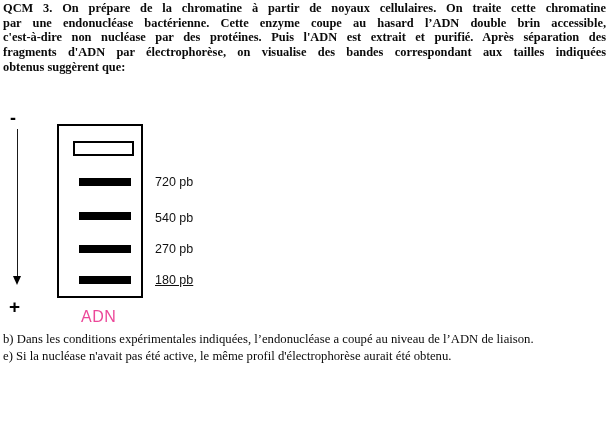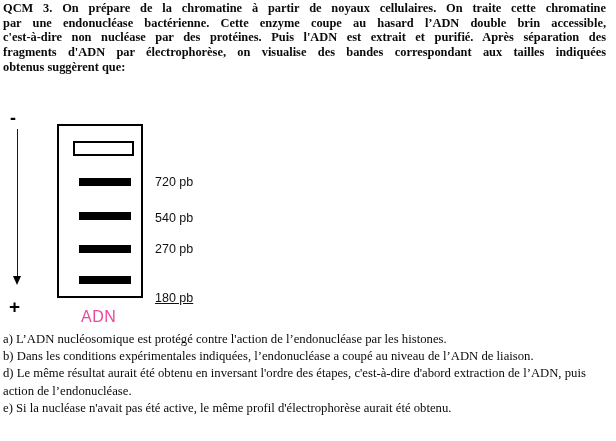--- a/index.html
+++ b/index.html
@@ -80,21 +80,21 @@
     left: 155px;
     font-family: "Liberation Sans", sans-serif;
     font-size: 12.5px;
     line-height: 14px;
     color: #111;
     white-space: nowrap;
   }
   .band-label.l0 { top: 175px; text-align: center; }
   .band-label.l1 { top: 195px; margin-top: 16px; }
   .band-label.l2 { top: 242px; }
-  .band-label.l3 { top: 291px; text-decoration: underline; }
+  .band-label.l3 { top: 273px; text-decoration: underline; }
   .lane-label {
     position: absolute;
     left: 81px; top: 309px;
     font-family: "Liberation Sans", sans-serif;
     font-size: 16px;
     line-height: 16px;
     letter-spacing: 0.5px;
     color: #ec4899;
   }
 
@@ -136,19 +136,17 @@
 
     <div class="band-label l0">720 pb</div>
     <div class="band-label l1">540 pb</div>
     <div class="band-label l2">270 pb</div>
     <div class="band-label l3">180 pb</div>
 
     <div class="lane-label">ADN</div>
   </div>
 
   <div class="options">
-    <div class="option">a) L’ADN nucléosomique est protégé contre l'action de l’endonucléase par les histones.</div>
     <div class="option">b) Dans les conditions expérimentales indiquées, l’endonucléase a coupé au niveau de l’ADN de liaison.</div>
-    <div class="option">d) Le même résultat aurait été obtenu en inversant l'ordre des étapes, c'est-à-dire d'abord extraction de l’ADN, puis action de l’endonucléase.</div>
     <div class="option">e) Si la nucléase n'avait pas été active, le même profil d'électrophorèse aurait été obtenu.</div>
   </div>
 
 </div>
 
 </body></html>

